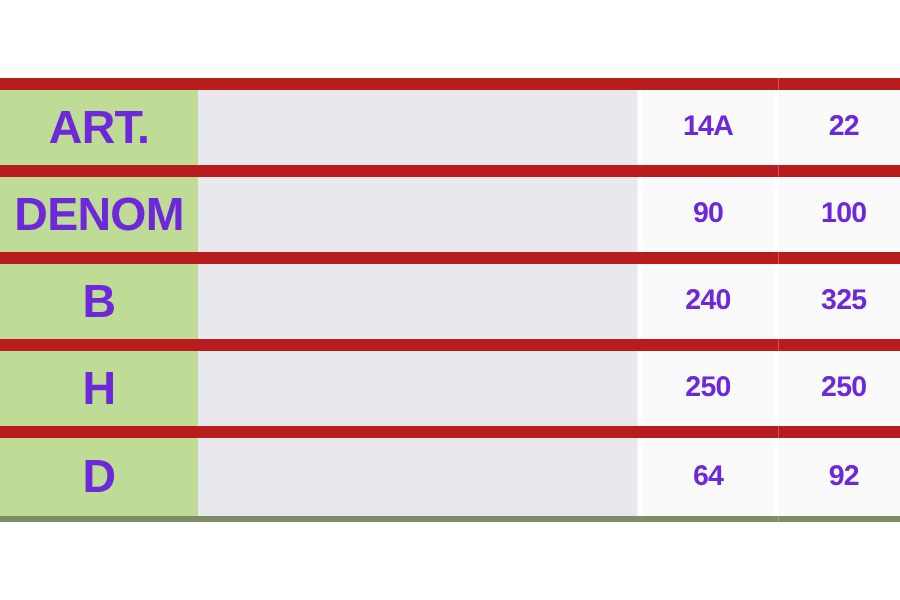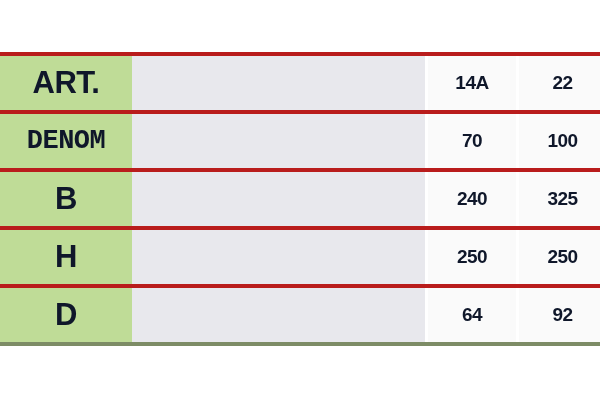--- a/index.html
+++ b/index.html
@@ -27,42 +27,41 @@
   #spec-table tr {
     height: 58px;
   }
 
   #spec-table td {
     padding: 0;
     margin: 0;
     text-align: center;
     vertical-align: middle;
     font-weight: bold;
-    color: #0f172a;
+    color: #6d28d9;
     letter-spacing: -0.5px;
-    border-top: 4px solid #b91c1c;
+    border-top: 8px solid #b91c1c;
     overflow: hidden;
     white-space: nowrap;
   }
 
   #spec-table tr:last-child td {
     border-bottom: 4px solid #7d8c66;
   }
 
   
   .c-label {
     width: 132px;
     background: #bfdc97;
     font-size: 31px;
   }
   
   .c-label.wide {
-    font-size: 27px;
+    font-size: 31px;
     letter-spacing: -1.5px;
-    font-family: Liberation Mono, monospace;
   }
 
   
   .c-spacer {
     width: 293px;
     background: #e8e8ed;
   }
 
   
   .c-val {
@@ -82,21 +81,21 @@
     <tr>
       <td class="c-label">ART.</td>
       <td class="c-spacer"></td>
       <td class="c-val c-val-a">14A</td>
       <td class="c-val c-val-b">22</td>
     </tr>
 
     <tr>
       <td class="c-label wide">DENOM</td>
       <td class="c-spacer"></td>
-      <td class="c-val c-val-a">70</td>
+      <td class="c-val c-val-a">90</td>
       <td class="c-val c-val-b">100</td>
     </tr>
 
     <tr>
       <td class="c-label">B</td>
       <td class="c-spacer"></td>
       <td class="c-val c-val-a">240</td>
       <td class="c-val c-val-b">325</td>
     </tr>
 

